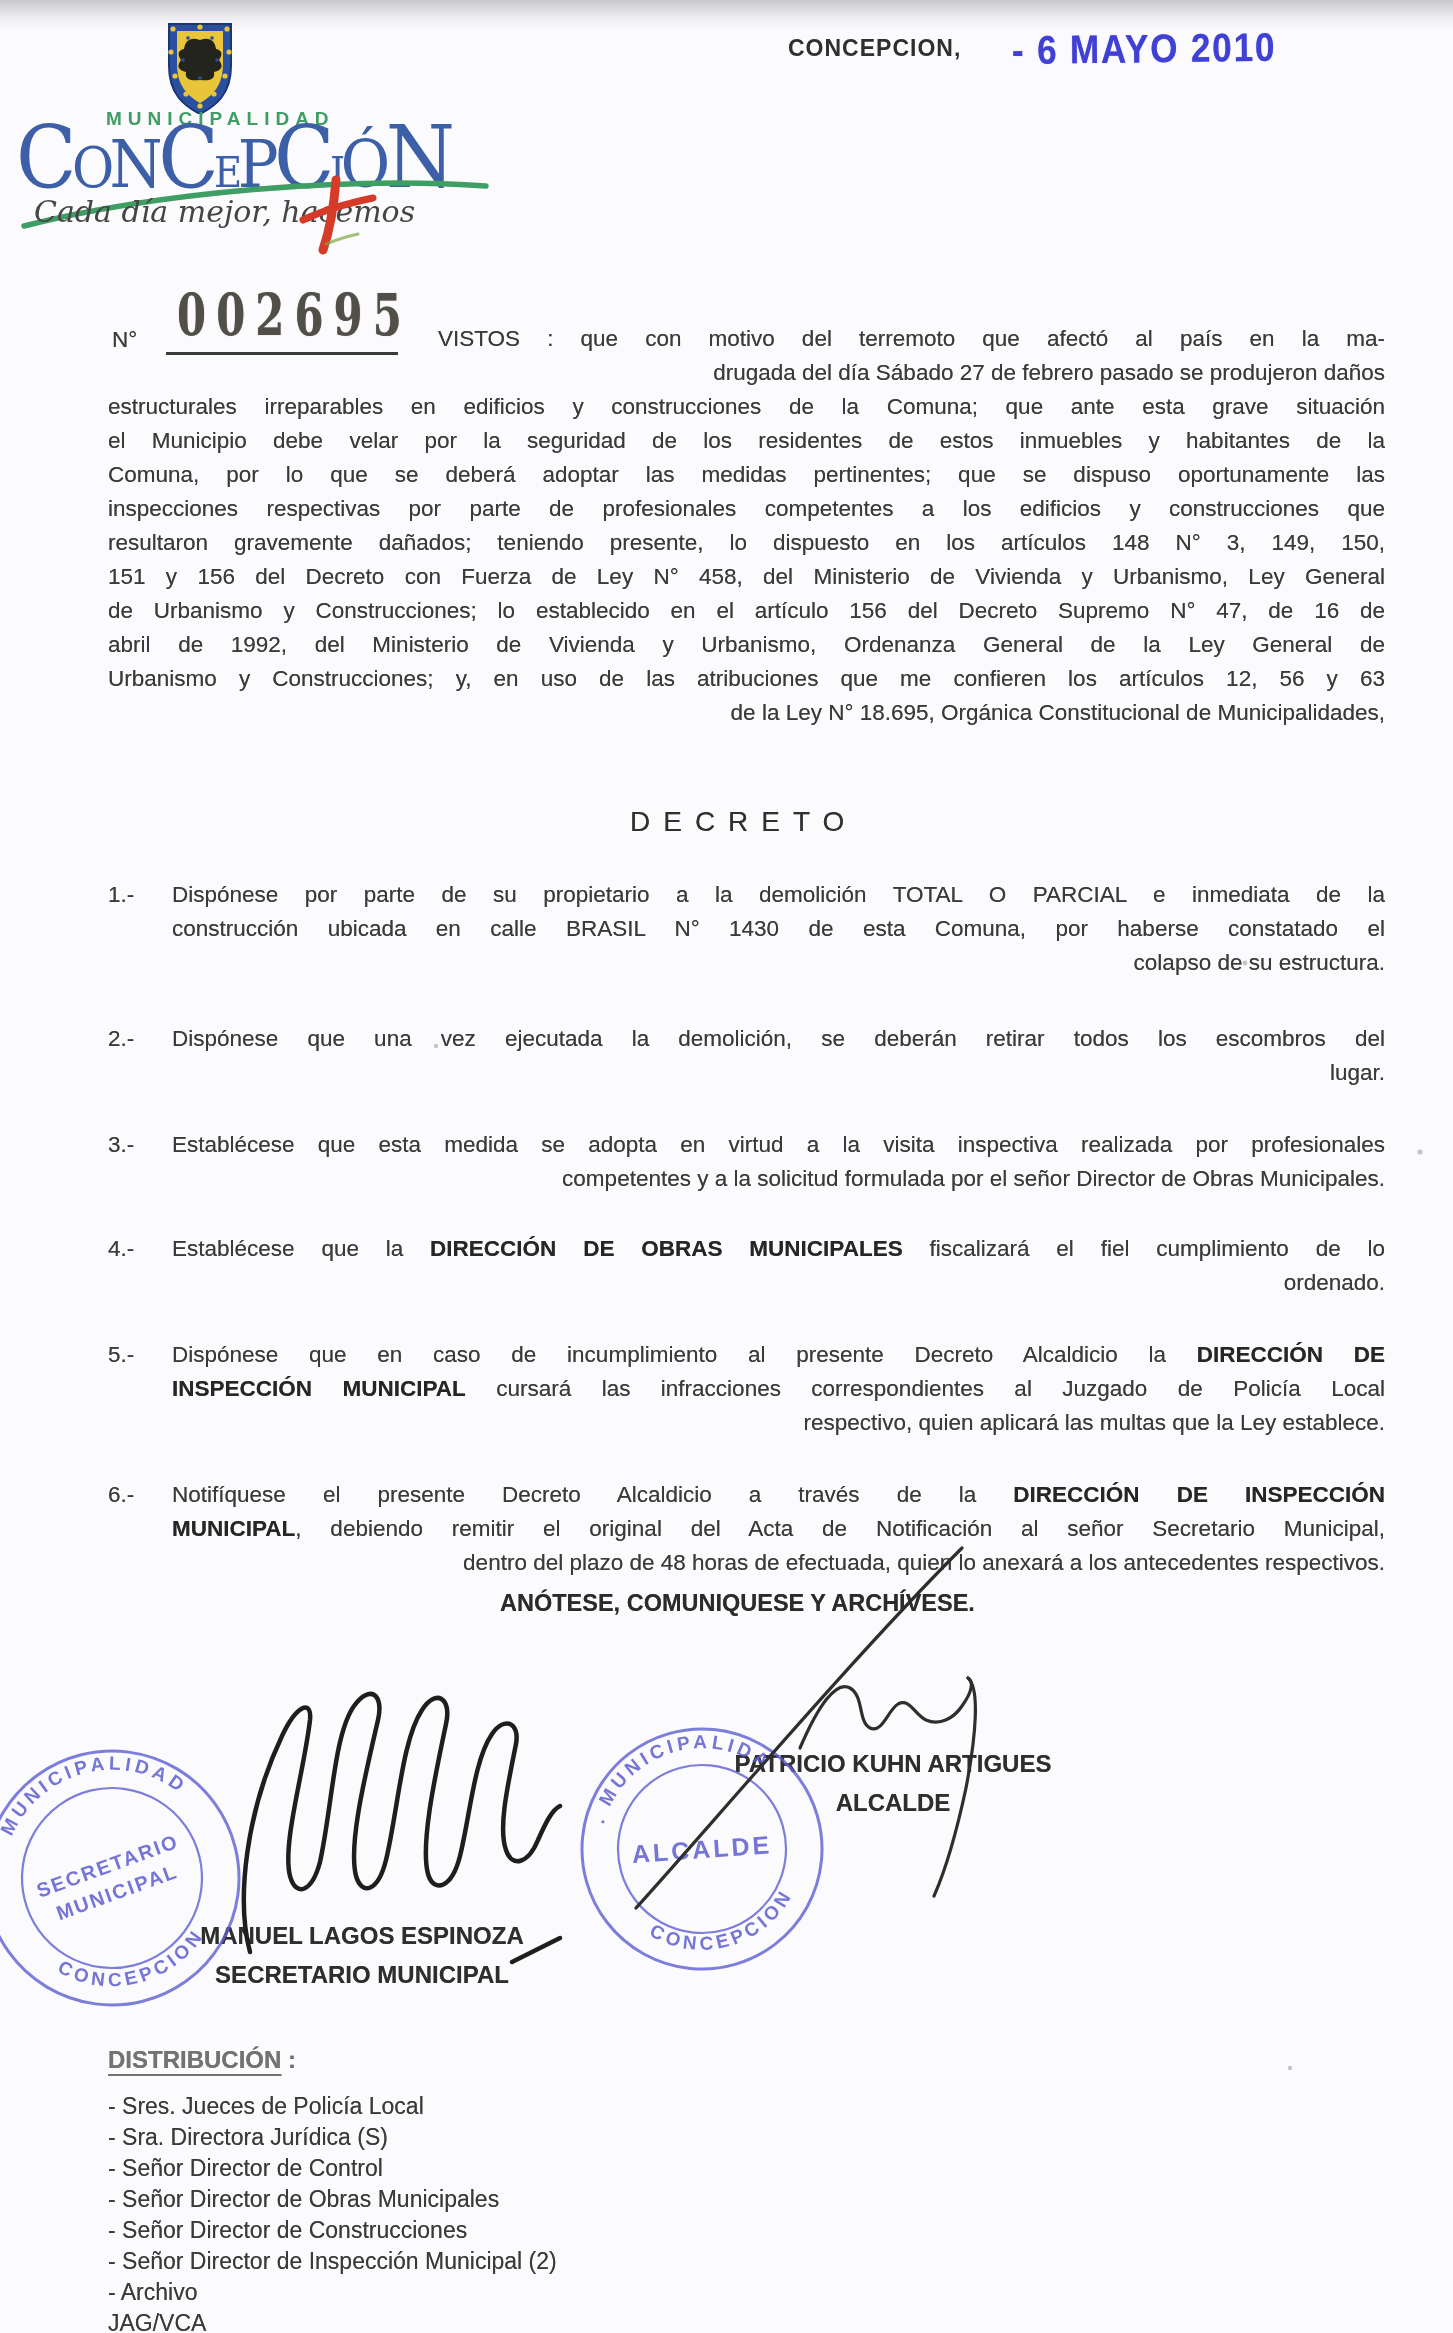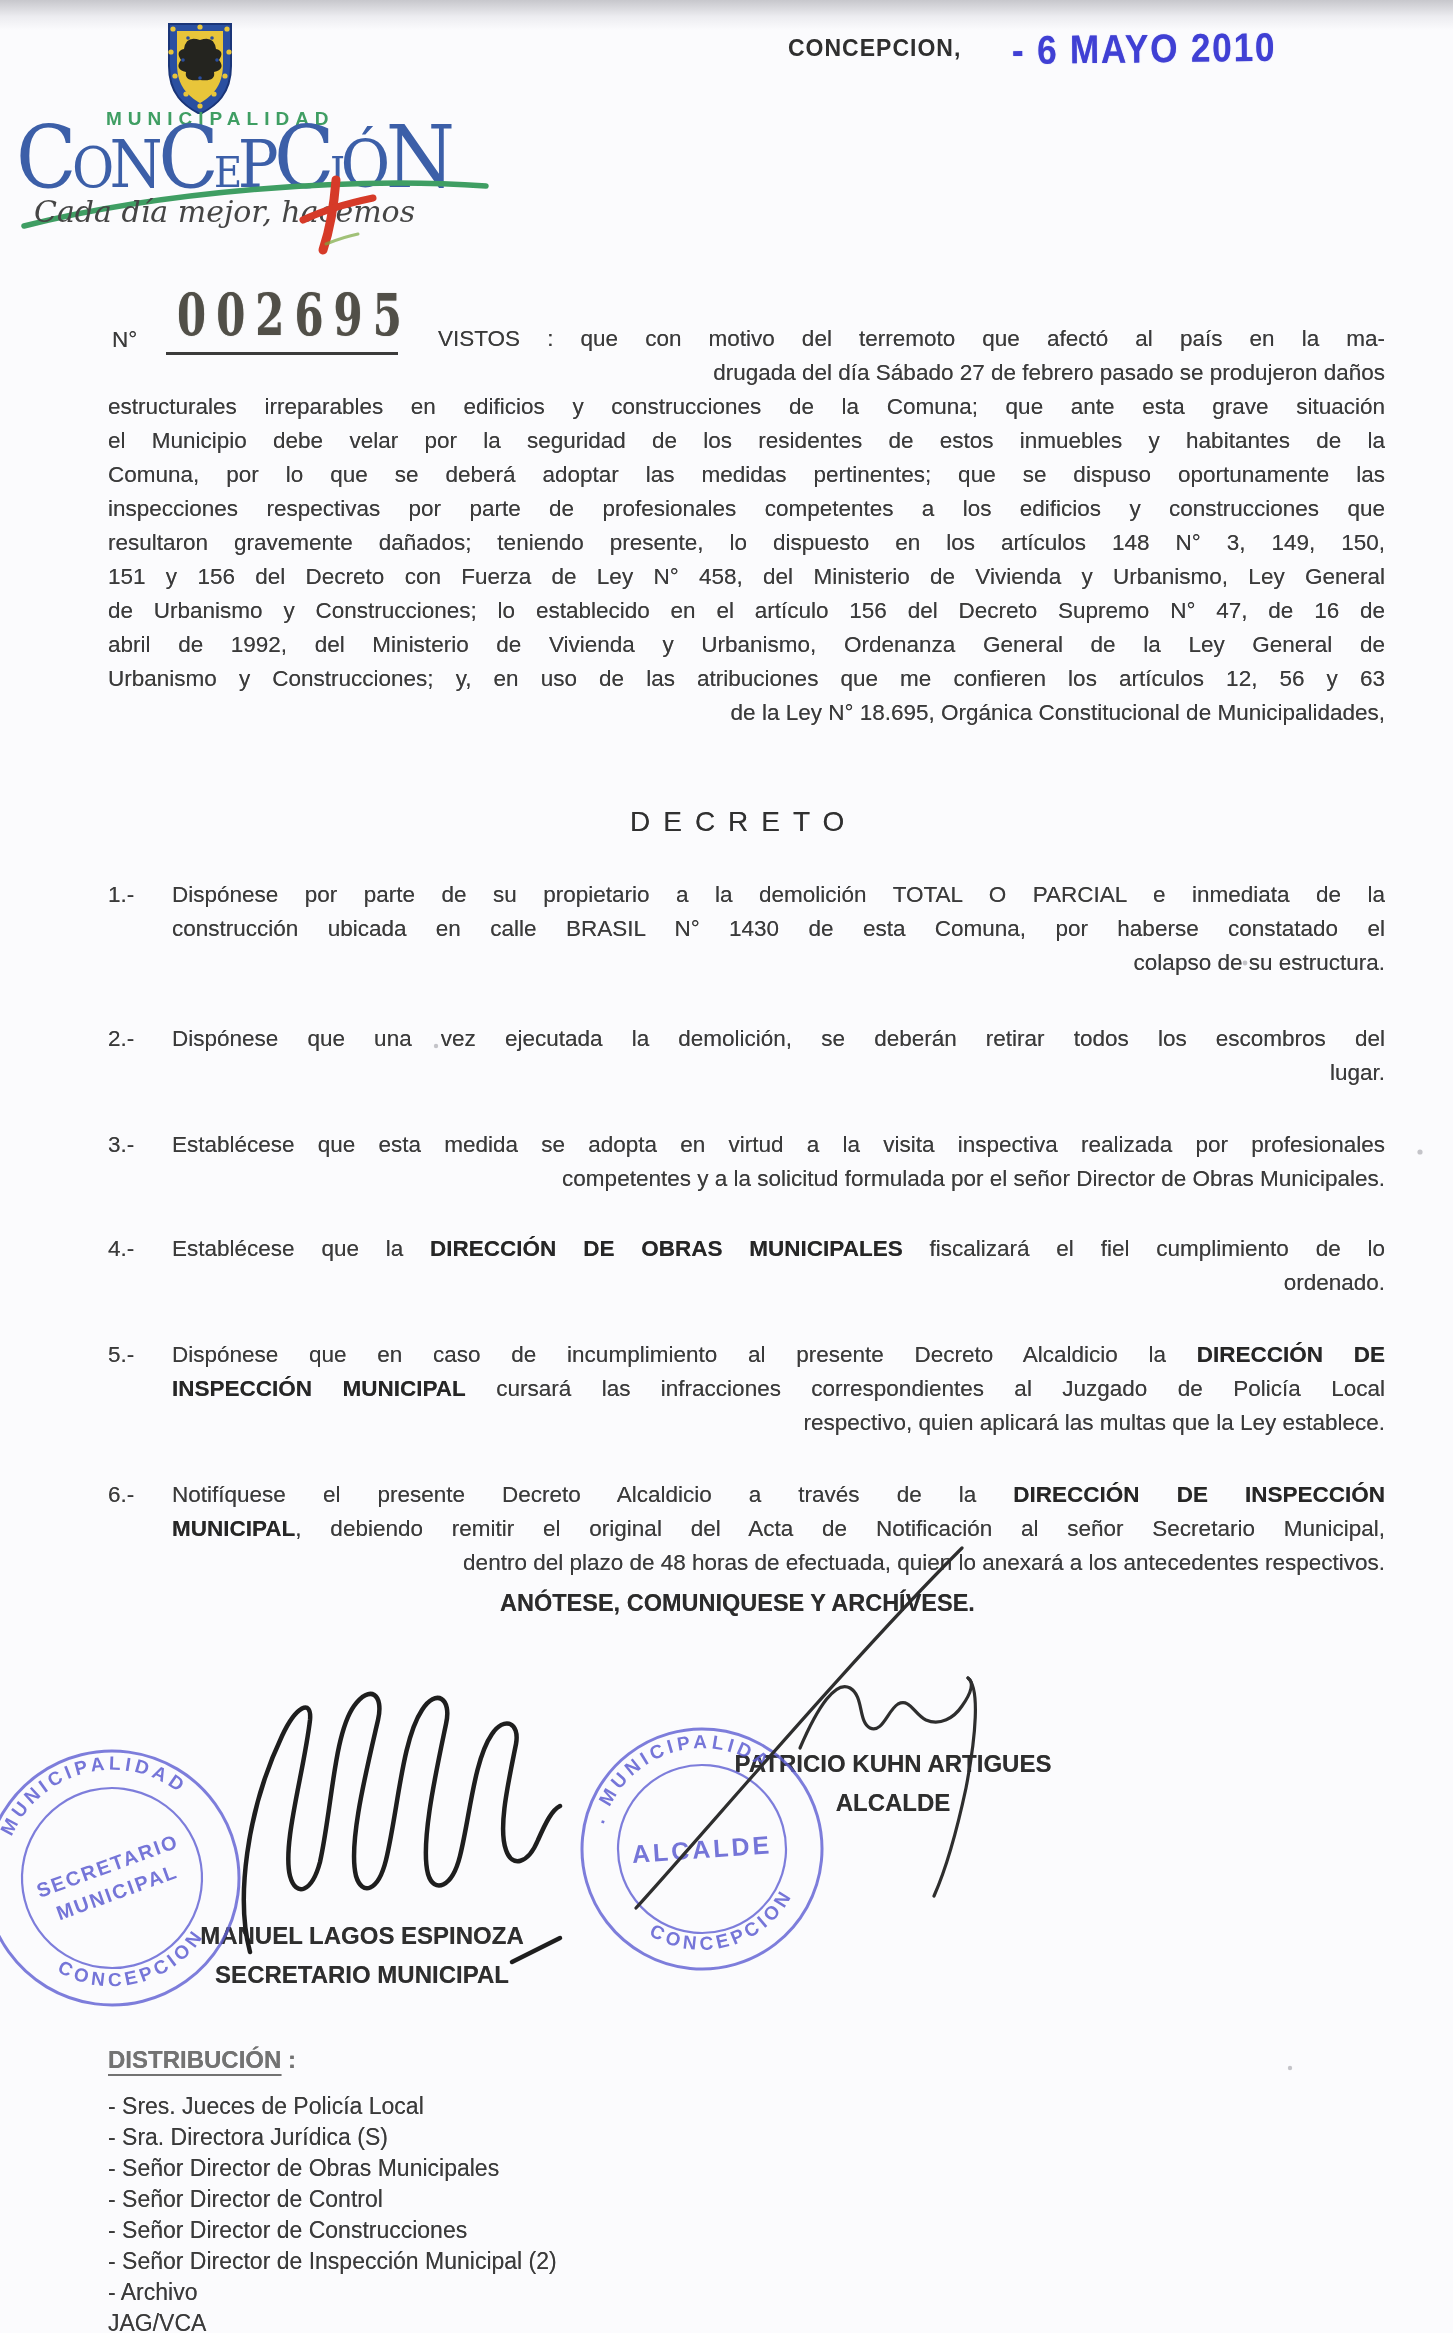--- a/index.html
+++ b/index.html
@@ -247,21 +247,21 @@
     </g>
   </svg>
 
   <div class="dist">
     <div class="dtitle">
       <span class="du">DISTRIBUCIÓN</span><span> :</span>
     </div>
     <div>
         <div class="dline">- Sres.  Jueces de Policía Local</div>
         <div class="dline">- Sra.   Directora Jurídica (S)</div>
+        <div class="dline">- Señor Director de Control</div>
         <div class="dline">- Señor Director de Obras Municipales</div>
-        <div class="dline">- Señor Director de Control</div>
         <div class="dline">- Señor Director de Construcciones</div>
         <div class="dline">- Señor Director de Inspección Municipal (2)</div>
         <div class="dline">- Archivo</div>
       </div>
     <div class="dfoot">JAG/VCA</div>
   </div>
 </div>
 
 </body></html>

